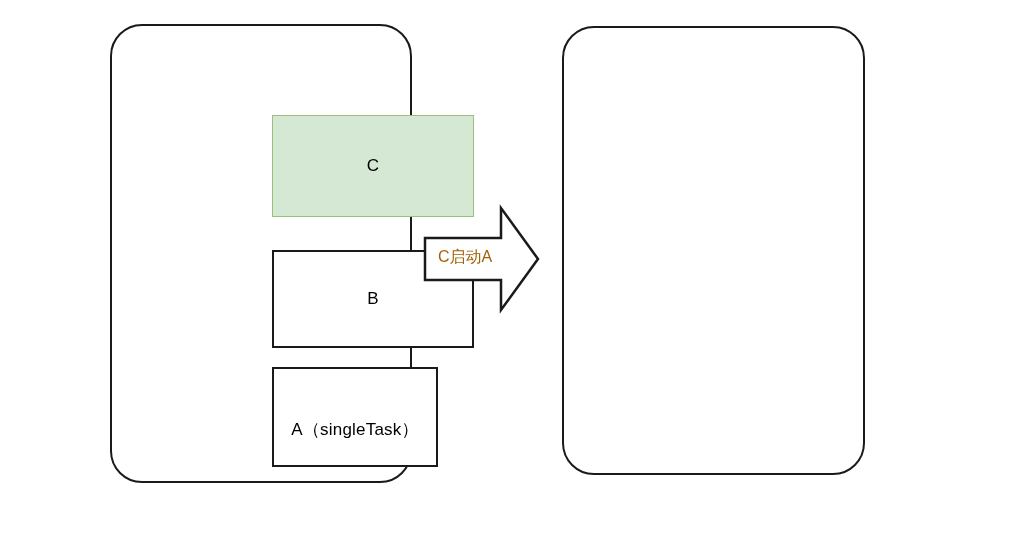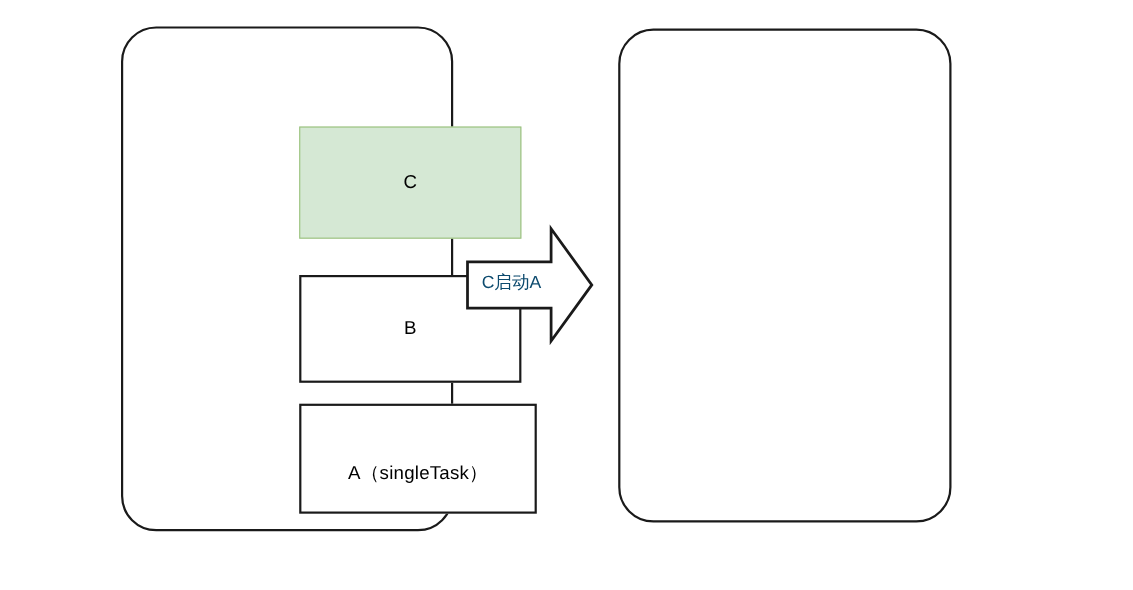--- a/index.html
+++ b/index.html
@@ -65,21 +65,21 @@
     display: block;
     transform: translateY(0);
   }
   .activity-box.label-low .box-label {
     transform: translateY(12px);
   }
 
   
   #box-c        { left: 160px; top: 89px;  width: 202px; height: 102px; }
   #box-b        { left: 160px; top: 224px; width: 202px; height: 98px;  }
-  #box-a-before { left: 160px; top: 341px; width: 216px; height: 100px; }
+  #box-a-before { left: 160px; top: 341px; width: 166px; height: 100px; }
 
   
   #transition-arrow {
     position: absolute;
     left: 424px;
     top: 203px;
     width: 116px;
     height: 112px;
   }
   #transition-arrow svg {
@@ -91,21 +91,21 @@
   #arrow-label {
     position: absolute;
     left: 424px;
     top: 238px;
     width: 82px;
     height: 38px;
     display: flex;
     align-items: center;
     justify-content: center;
     font-size: 16px;
-    color: #0c4a6e;
+    color: #a16207;
     white-space: nowrap;
     pointer-events: none;
   }
 
   
   #watermark {
     position: absolute;
     right: 14px;
     bottom: 12px;
     font-size: 17px;

